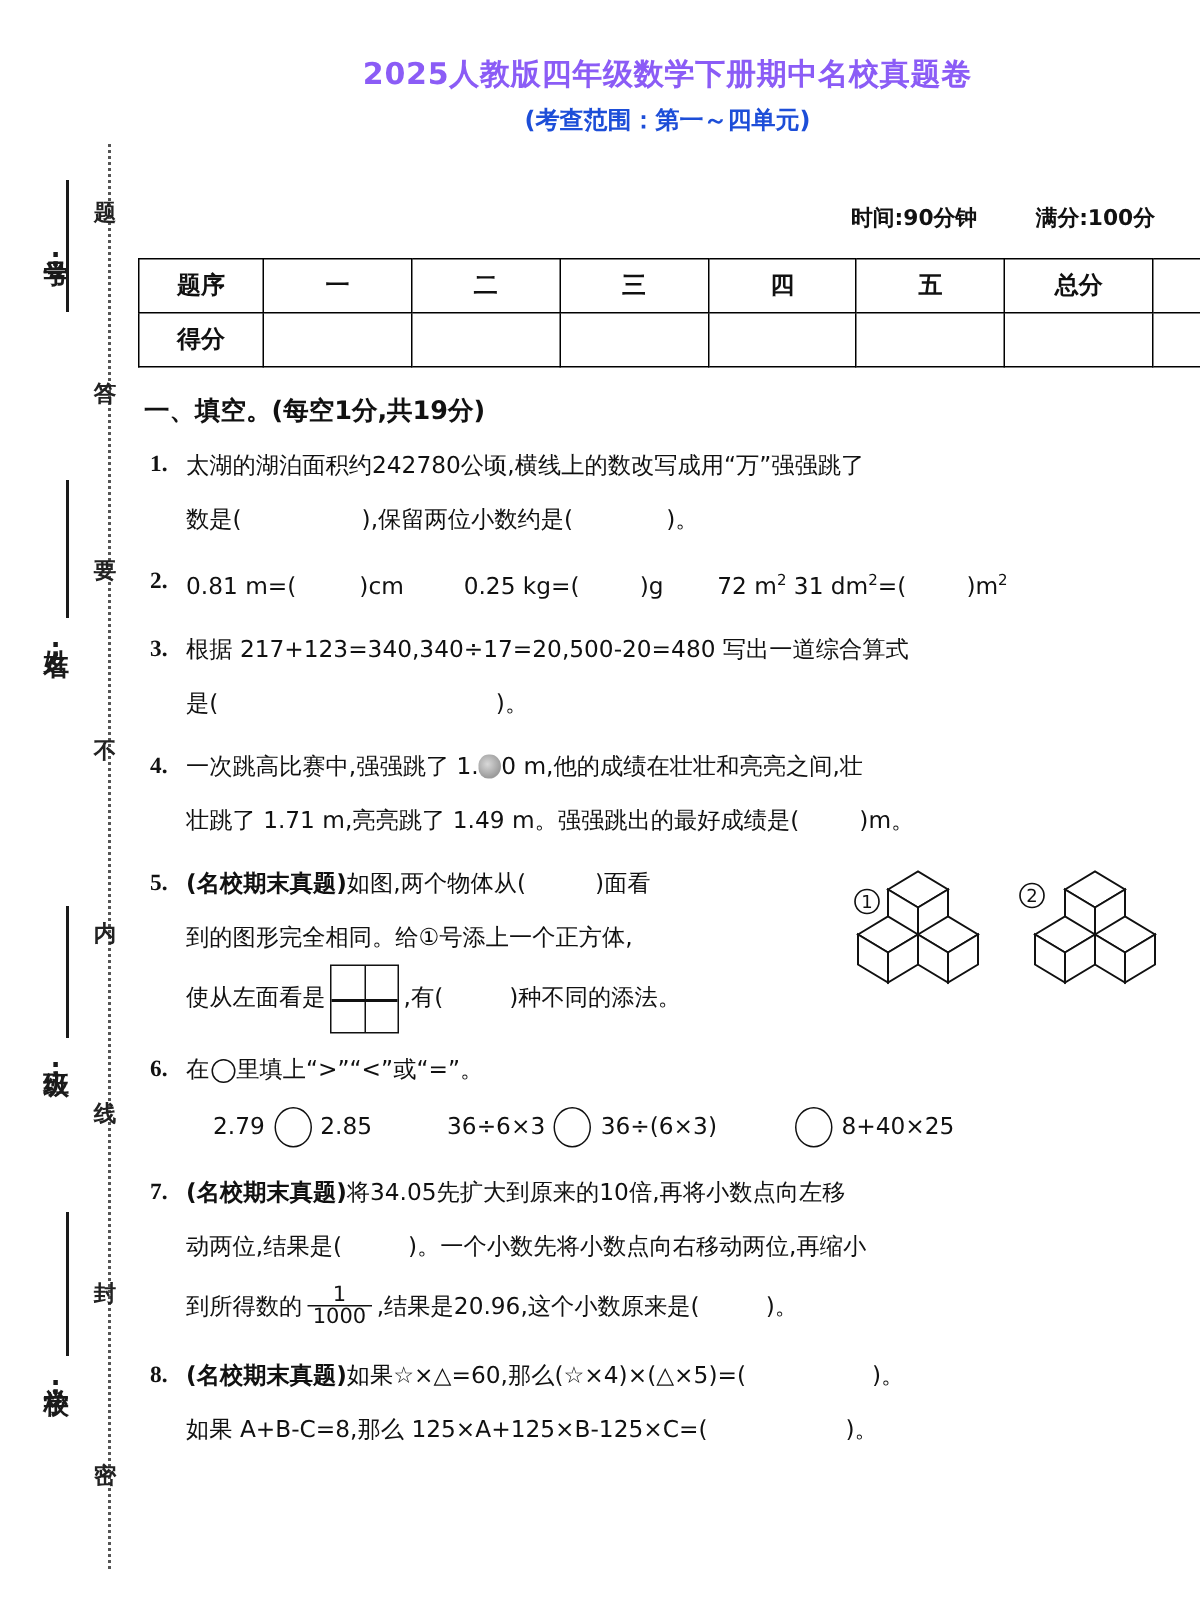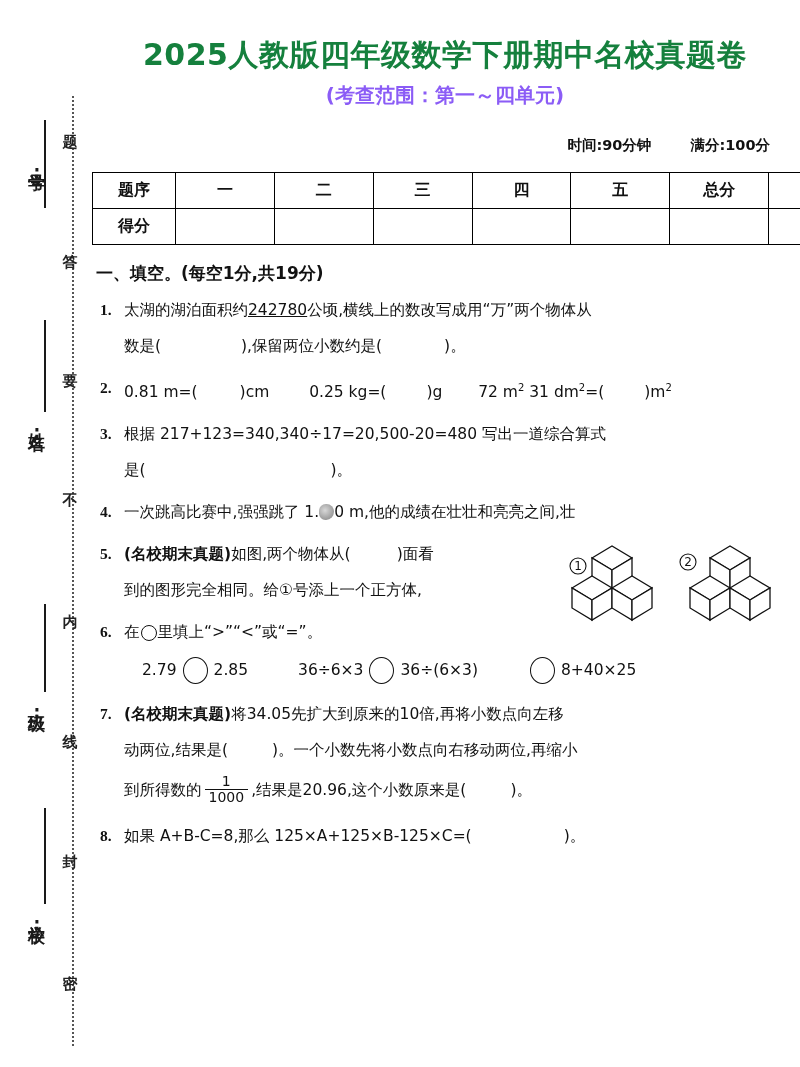--- a/index.html
+++ b/index.html
@@ -59,31 +59,31 @@
   
   #title-block {
     position: absolute;
     left: 100px; top: 38px;
     width: 690px;
     text-align: center;
   }
   #paper-title {
     font-family: "DejaVu Sans", sans-serif;
     font-weight: 700;
-    font-size: 30px;
+    font-size: 20px;
     letter-spacing: 0.5px;
     line-height: 1.15;
-    color: #15803d;
+    color: #8b5cf6;
   }
   #paper-subtitle {
     margin-top: 9px;
     font-family: "DejaVu Sans", sans-serif;
     font-weight: 700;
-    font-size: 20px;
-    color: #8b5cf6;
+    font-size: 16px;
+    color: #1d4ed8;
   }
   #exam-meta {
     position: absolute;
     left: 100px; top: 136px;
     width: 670px;
     text-align: right;
     font-family: "DejaVu Sans", sans-serif;
     font-weight: 700;
     font-size: 14.5px;
   }
@@ -130,21 +130,21 @@
   }
   .q-num {
     position: absolute;
     left: 4px;
     top: 0;
     font-family: "Liberation Serif", serif;
     font-weight: 700;
     font-size: 15.5px;
   }
   .bold-tag { font-weight: 700; }
-  .ul { text-decoration: underline; }
+  .ul { }
   .sup { font-size: 10px; vertical-align: super; }
 
   
   .cmp-row {
     display: flex;
     align-items: center;
     gap: 12px;
     line-height: 40px;
   }
   .cmp-item {
@@ -283,21 +283,21 @@
 </tbody>
   </table>
 
 <div id="content">
 
   <div class="section-head">一、填空。(每空1分,共19分)</div>
 
   <div class="q">
     <span class="q-num">1.</span>
     <div>
-      <span>太湖的湖泊面积约</span><span class="ul">242780</span><span>公顷,横线上的数改写成用“万”两个物体从</span>
+      <span>太湖的湖泊面积约</span><span class="ul">242780</span><span>公顷,横线上的数改写成用“万”强强跳了</span>
     </div>
     <div>
       <span>数是(</span><span style="display:inline-block;width:80px;"></span><span>),保留两位小数约是(</span><span style="display:inline-block;width:62px;"></span><span>)。</span>
     </div>
   </div>
 
   <div class="q">
     <span class="q-num">2.</span>
     <div>
       <span>0.81 m=(</span><span style="display:inline-block;width:42px;"></span><span>)cm</span>
@@ -313,20 +313,23 @@
     <div>根据 217+123=340,340÷17=20,500-20=480 写出一道综合算式</div>
     <div>
       <span>是(</span><span style="display:inline-block;width:185px;"></span><span>)。</span>
     </div>
   </div>
 
   <div class="q">
     <span class="q-num">4.</span>
     <div>
       <span>一次跳高比赛中,强强跳了 1.</span><span class="blot"></span><span>0 m,他的成绩在壮壮和亮亮之间,壮</span>
+    </div>
+    <div>
+      <span>壮跳了 1.71 m,亮亮跳了 1.49 m。强强跳出的最好成绩是(</span><span style="display:inline-block;width:40px;"></span><span>)m。</span>
     </div>
   </div>
 
   <div class="q q5-wrap">
     <span class="q-num">5.</span>
 
     <div id="cube-figure">
       <svg width="220" height="96" viewBox="0 0 220 96">
         <g fill="none" stroke="#111" stroke-width="1.3">
 
@@ -360,20 +363,23 @@
           <circle cx="120" cy="26" r="8" fill="none" stroke="#111" stroke-width="1.1"></circle>
           <text x="120" y="30" text-anchor="middle">2</text>
         </g>
       </svg>
     </div>
 
     <div class="q5-text">
       <span class="bold-tag">(名校期末真题)</span><span>如图,两个物体从(</span><span style="display:inline-block;width:46px;"></span><span>)面看</span>
     </div>
     <div class="q5-text">到的图形完全相同。给①号添上一个正方体,</div>
+    <div>
+      <span>使从左面看是</span><span class="grid2x2"></span><span>,有(</span><span style="display:inline-block;width:44px;"></span><span>)种不同的添法。</span>
+    </div>
   </div>
 
   <div class="q">
     <span class="q-num">6.</span>
     <div>在<span class="circle-inline"></span>里填上“&gt;”“&lt;”或“=”。</div>
 
     <div class="cmp-row" style="padding-left:18px;">
       <span class="cmp-item">
         <span>2.79</span>
           <span class="circle"></span>
@@ -403,17 +409,20 @@
       <span>动两位,结果是(</span><span style="display:inline-block;width:44px;"></span><span>)。一个小数先将小数点向右移动两位,再缩小</span>
     </div>
     <div style="line-height:44px;">
       <span>到所得数的</span><span class="frac"><span class="num">1</span><span class="den">1000</span></span><span>,结果是20.96,这个小数原来是(</span><span style="display:inline-block;width:44px;"></span><span>)。</span>
     </div>
   </div>
 
   <div class="q">
     <span class="q-num">8.</span>
     <div>
+      <span class="bold-tag">(名校期末真题)</span><span>如果☆×△=60,那么(☆×4)×(△×5)=(</span><span style="display:inline-block;width:84px;"></span><span>)。</span>
+    </div>
+    <div>
       <span>如果 A+B-C=8,那么 125×A+125×B-125×C=(</span><span style="display:inline-block;width:92px;"></span><span>)。</span>
     </div>
   </div>
 
 </div>
 
 </body></html>

